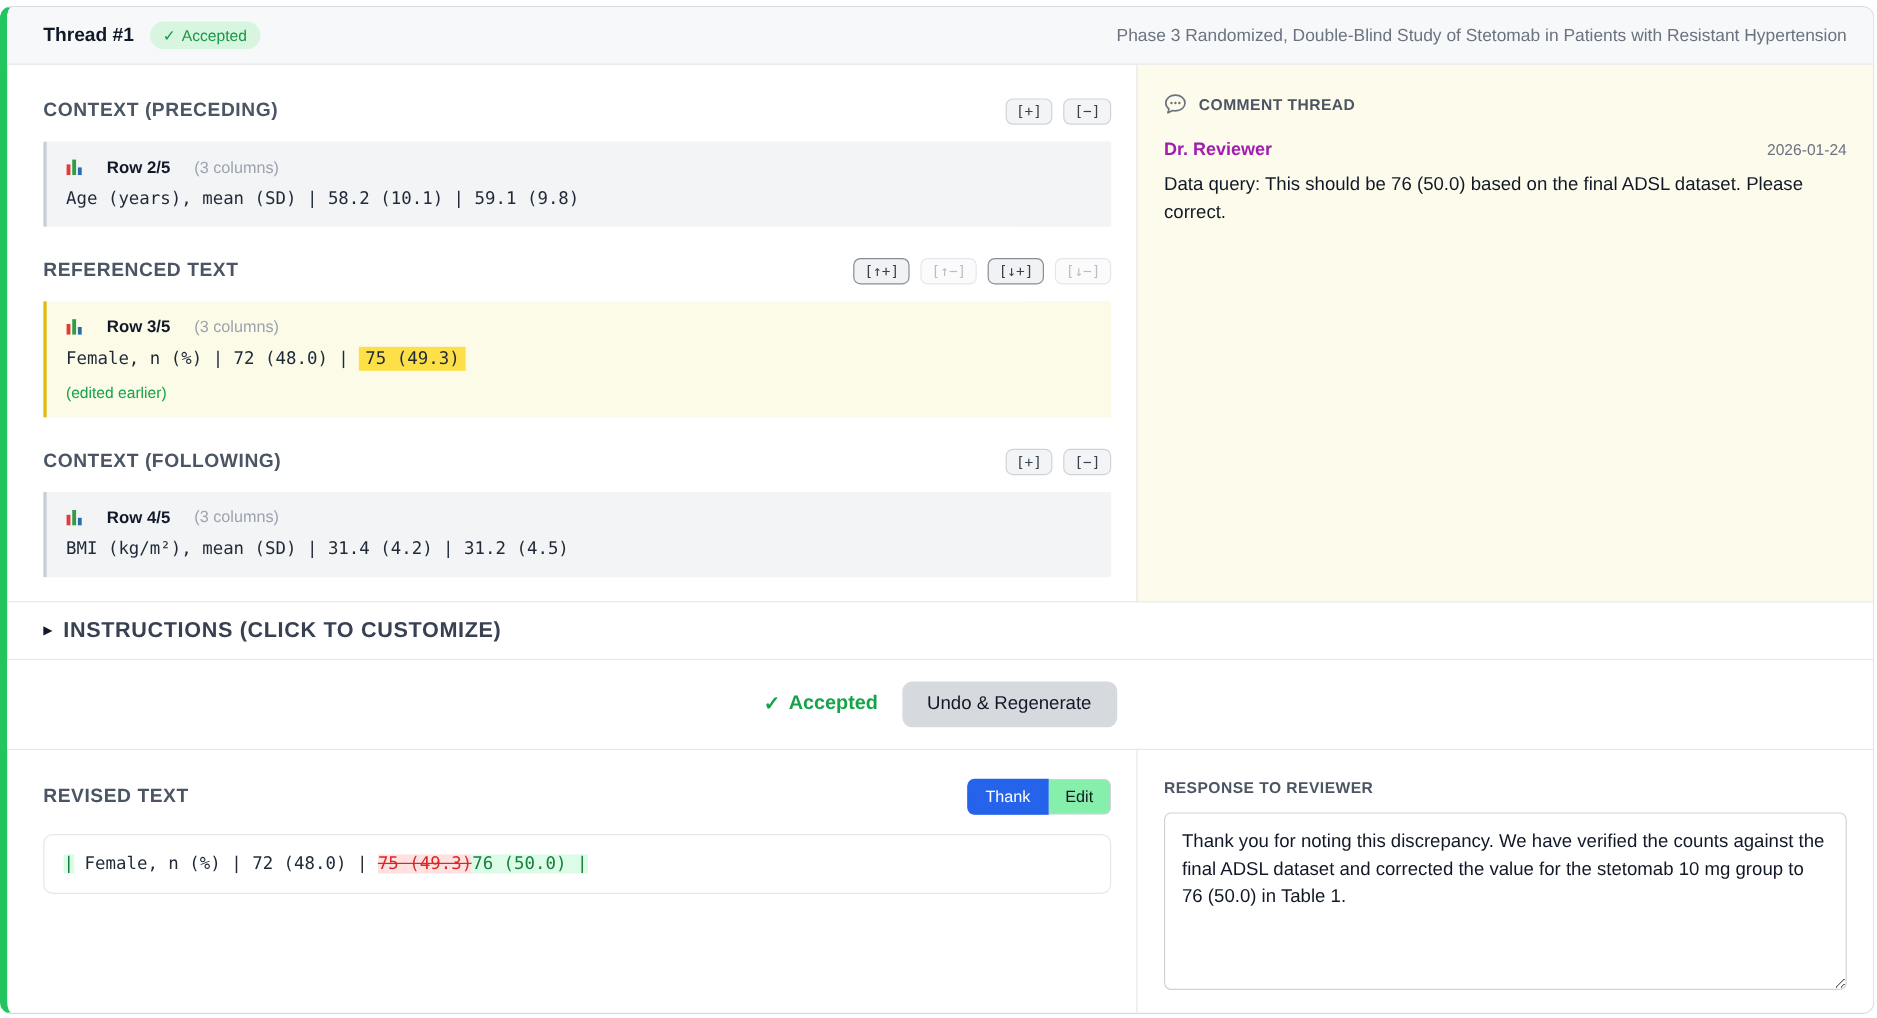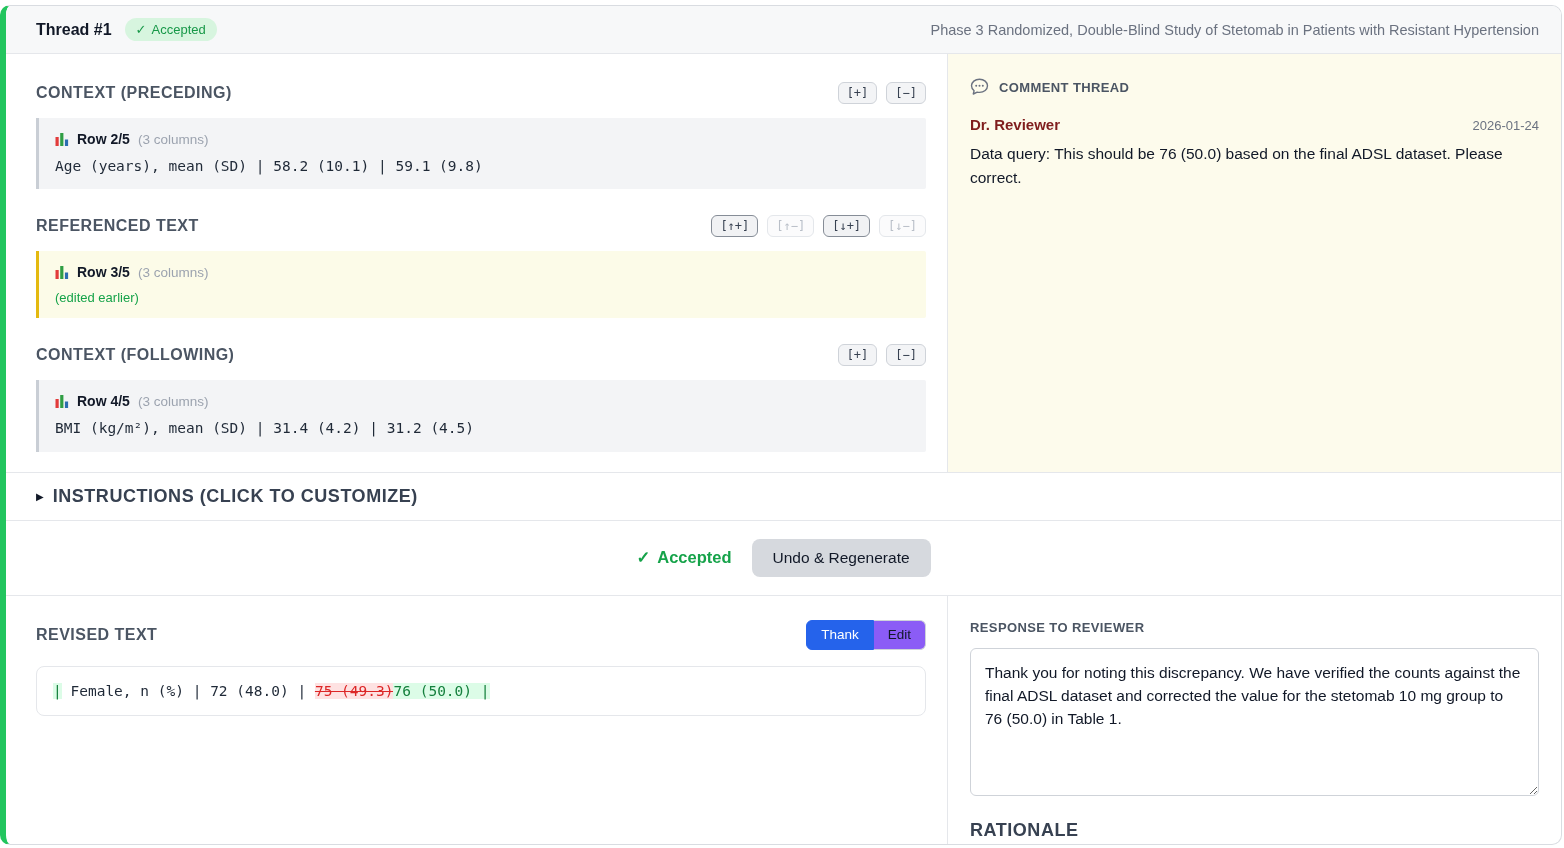--- a/index.html
+++ b/index.html
@@ -46,32 +46,32 @@
   .mini-btn.disabled { color:#b9bfc8; border-color:#e4e7eb; background:#fbfbfc; cursor:default; }
 
   .ctx-box {
     background:#f3f4f6; border-left:3px solid #c9ced5;
     padding:13px 16px; margin-bottom:24px; border-radius:0 2px 2px 0;
   }
   .ref-box {
     background:#fcfbe8; border-left:3px solid #e4b90f;
     padding:13px 16px; margin-bottom:24px; border-radius:0 2px 2px 0;
   }
-  .row-line { display:flex; align-items:center; gap:8px; margin-bottom:9px; }
+  .row-line { display:flex; align-items:center; gap:20px; margin-bottom:9px; }
   .row-label { font-weight:700; font-size:14px; color:#111827; }
   .row-meta { color:#9ca3af; font-size:13.5px; }
   .mono { font-family:"DejaVu Sans Mono", monospace; font-size:14.5px; color:#1f2937; white-space:pre; line-height:1.4; }
   .hl { background:#fde047; padding:2px 5px; }
   .edited-note { color:#16a34a; font-size:13px; margin-top:10px; }
 
   
   .ct-head { display:flex; align-items:center; gap:10px; margin-bottom:20px; }
   .ct-label { font-size:13px; font-weight:700; color:#4b5563; letter-spacing:.03em; }
   .ct-meta { display:flex; align-items:baseline; margin-bottom:9px; }
-  .ct-author { font-weight:700; font-size:15px; color:#7f1d1d; }
+  .ct-author { font-weight:700; font-size:15px; color:#a21caf; }
   .ct-date { margin-left:auto; color:#6b7280; font-size:13px; }
   .ct-body { font-size:15.5px; line-height:1.55; color:#111827; max-width:565px; }
 
   
   .instructions {
     padding:13px 30px; border-bottom:1px solid #e5e7eb;
     display:flex; gap:9px; align-items:center; cursor:pointer;
   }
   .fold-label { font-size:18px; font-weight:700; color:#374151; letter-spacing:.03em; }
   .tri { font-size:10px; color:#111827; }
@@ -88,21 +88,21 @@
 
   
   .main-bottom { display:flex; flex:1; min-height:0; }
   .left-bottom { flex:0 0 941px; padding:24px 21px 24px 30px; }
   .right-bottom { flex:1; border-left:1px solid #e5e7eb; padding:24px 22px; }
 
   .rt-head { display:flex; align-items:center; margin-bottom:16px; min-height:28px;gap:18px; }
   .seg { margin-left:auto; display:flex; }
   .seg-btn {
     font-size:13.5px; padding:6px 14px; border:1px solid #cfd3d9;
-    background:#8b5cf6; color:#111827; cursor:pointer; font-family:inherit; line-height:1.2;
+    background:#86efac; color:#111827; cursor:pointer; font-family:inherit; line-height:1.2;
   }
   .seg-btn.first { border-radius:6px 0 0 6px; }
   .seg-btn.last { border-radius:0 6px 6px 0; border-left:none; }
   .seg-btn.active { background:#2563eb; border-color:#2563eb; color:#fff; }
   .diff-box { border:1px solid #e5e7eb; border-radius:8px; padding:16px; background:#fff; }
   .diff-line { font-family:"DejaVu Sans Mono", monospace; font-size:14.5px; white-space:pre; color:#1f2937; }
   .diff-del { background:#fee2e2; color:#dc2626; text-decoration:line-through; }
   .diff-add { background:#dcfce7; color:#15803d; }
 
   .resp-label { font-size:13px; font-weight:700; color:#4b5563; letter-spacing:.03em; margin-bottom:13px; }
@@ -165,20 +165,21 @@
       <div class="ref-box">
         <div class="row-line">
           <svg class="icon-svg" width="14" height="14" viewBox="0 0 14 14">
               <rect x="0.5" y="5" width="3.2" height="9" fill="#e23b3b"></rect>
               <rect x="5.2" y="1" width="3.2" height="13" fill="#2f9e44"></rect>
               <rect x="9.9" y="7.5" width="3.2" height="6.5" fill="#2b6cb0"></rect>
             </svg>
           <span class="row-label">Row 3/5</span>
           <span class="row-meta">(3 columns)</span>
         </div>
+        <div class="mono"><span>Female, n (%) | 72 (48.0) | </span><span class="hl">75 (49.3)</span></div>
         <div class="edited-note">(edited earlier)</div>
       </div>
 
       <div class="sec-head">
         <span class="sec-label">CONTEXT (FOLLOWING)</span>
         <span class="sec-btns">
           <button class="mini-btn">[+]</button>
           <button class="mini-btn">[−]</button>
         </span>
       </div>

